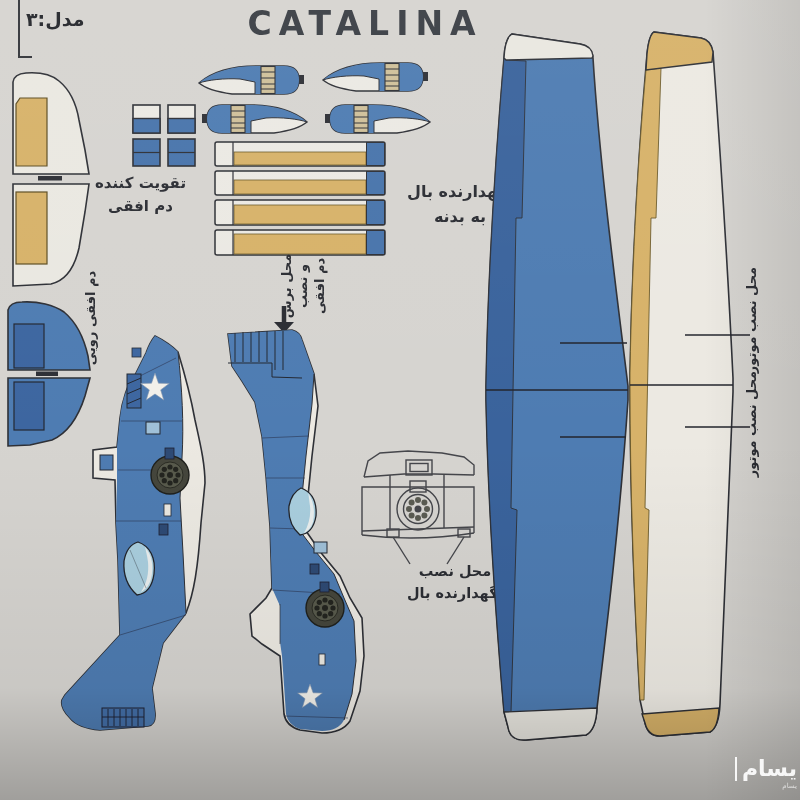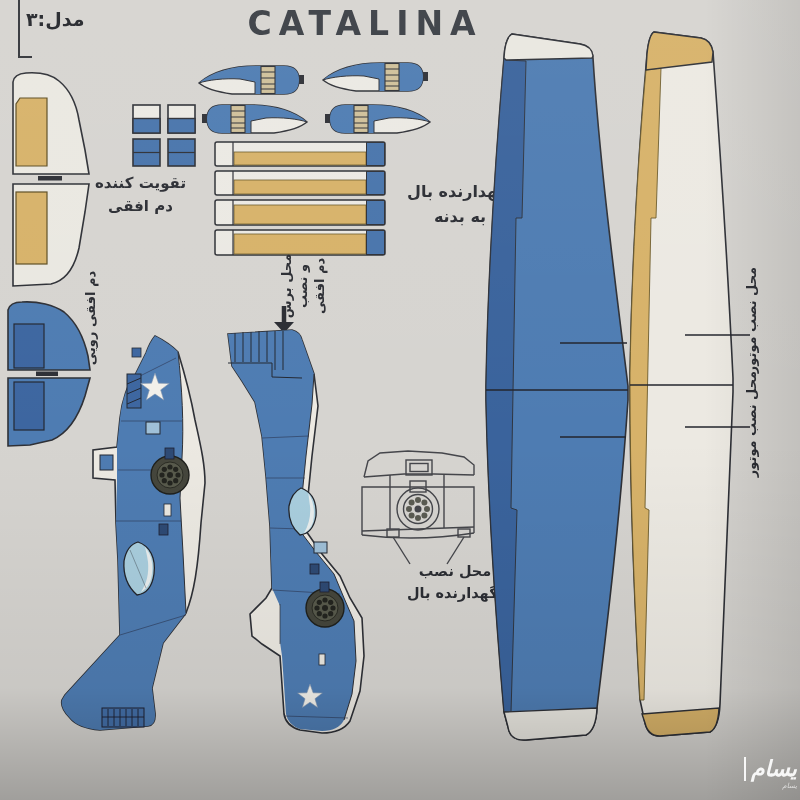--- a/index.html
+++ b/index.html
@@ -6,21 +6,21 @@
   body{width:800px;height:800px;font-family:"DejaVu Sans",sans-serif;}
   .sheet{position:relative;width:800px;height:800px;background:#d6d4d0;overflow:hidden;}
   .abs{position:absolute;}
   .title{left:0;right:70px;top:4px;text-align:center;font-size:33px;font-weight:bold;
          letter-spacing:7px;color:#3a3e44;}
   .model-box{left:26px;top:8px;width:78px;font-size:19px;font-weight:bold;color:#23252a;text-align:left;}
   .frame-line{left:18px;top:0;width:12px;height:56px;border-left:2px solid #33353a;border-bottom:2px solid #33353a;}
   .lbl{color:#2b2d33;font-weight:bold;text-align:center;line-height:1.55;}
   .lbl div{white-space:nowrap;}
   .rot{transform:rotate(-90deg);}
-  .wm{left:731px;top:756px;width:66px;color:#ffffff;opacity:.92;text-align:right;font-style:italic;}
+  .wm{left:731px;top:756px;width:66px;color:#ffffff;opacity:.92;text-align:right;}
   .wm .row{display:flex;align-items:center;justify-content:flex-end;gap:5px;}
   .wm .bar{width:2px;height:24px;background:#ffffff;}
   .wm .big{font-size:22px;font-weight:bold;}
   .wm .tiny{font-size:7px;opacity:.75;display:block;text-align:right;margin-top:1px;}
   .shade{inset:0;pointer-events:none;background:
      linear-gradient(180deg, rgba(255,255,255,.05) 0%, rgba(0,0,0,0) 55%, rgba(0,0,0,.06) 86%, rgba(0,0,0,.25) 100%),
      linear-gradient(90deg, rgba(0,0,0,0) 88%, rgba(0,0,0,.09) 100%);}
   svg{display:block;}
 </style>
 </head>

